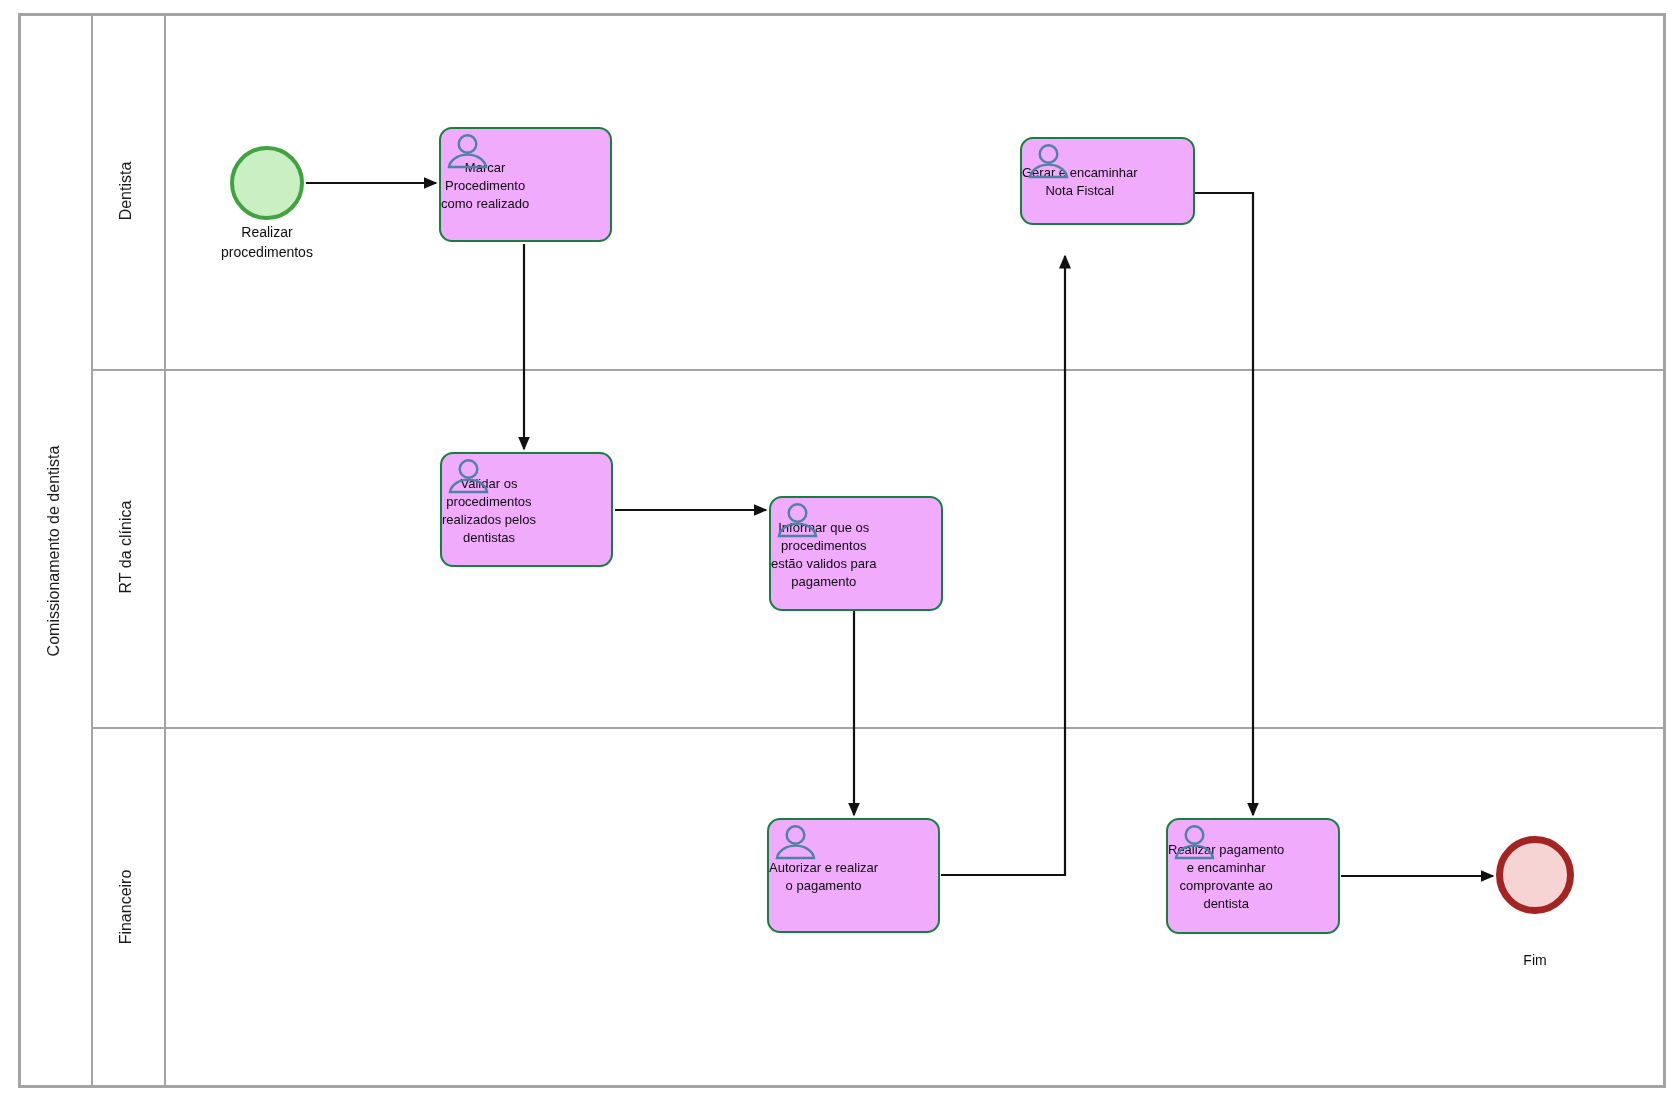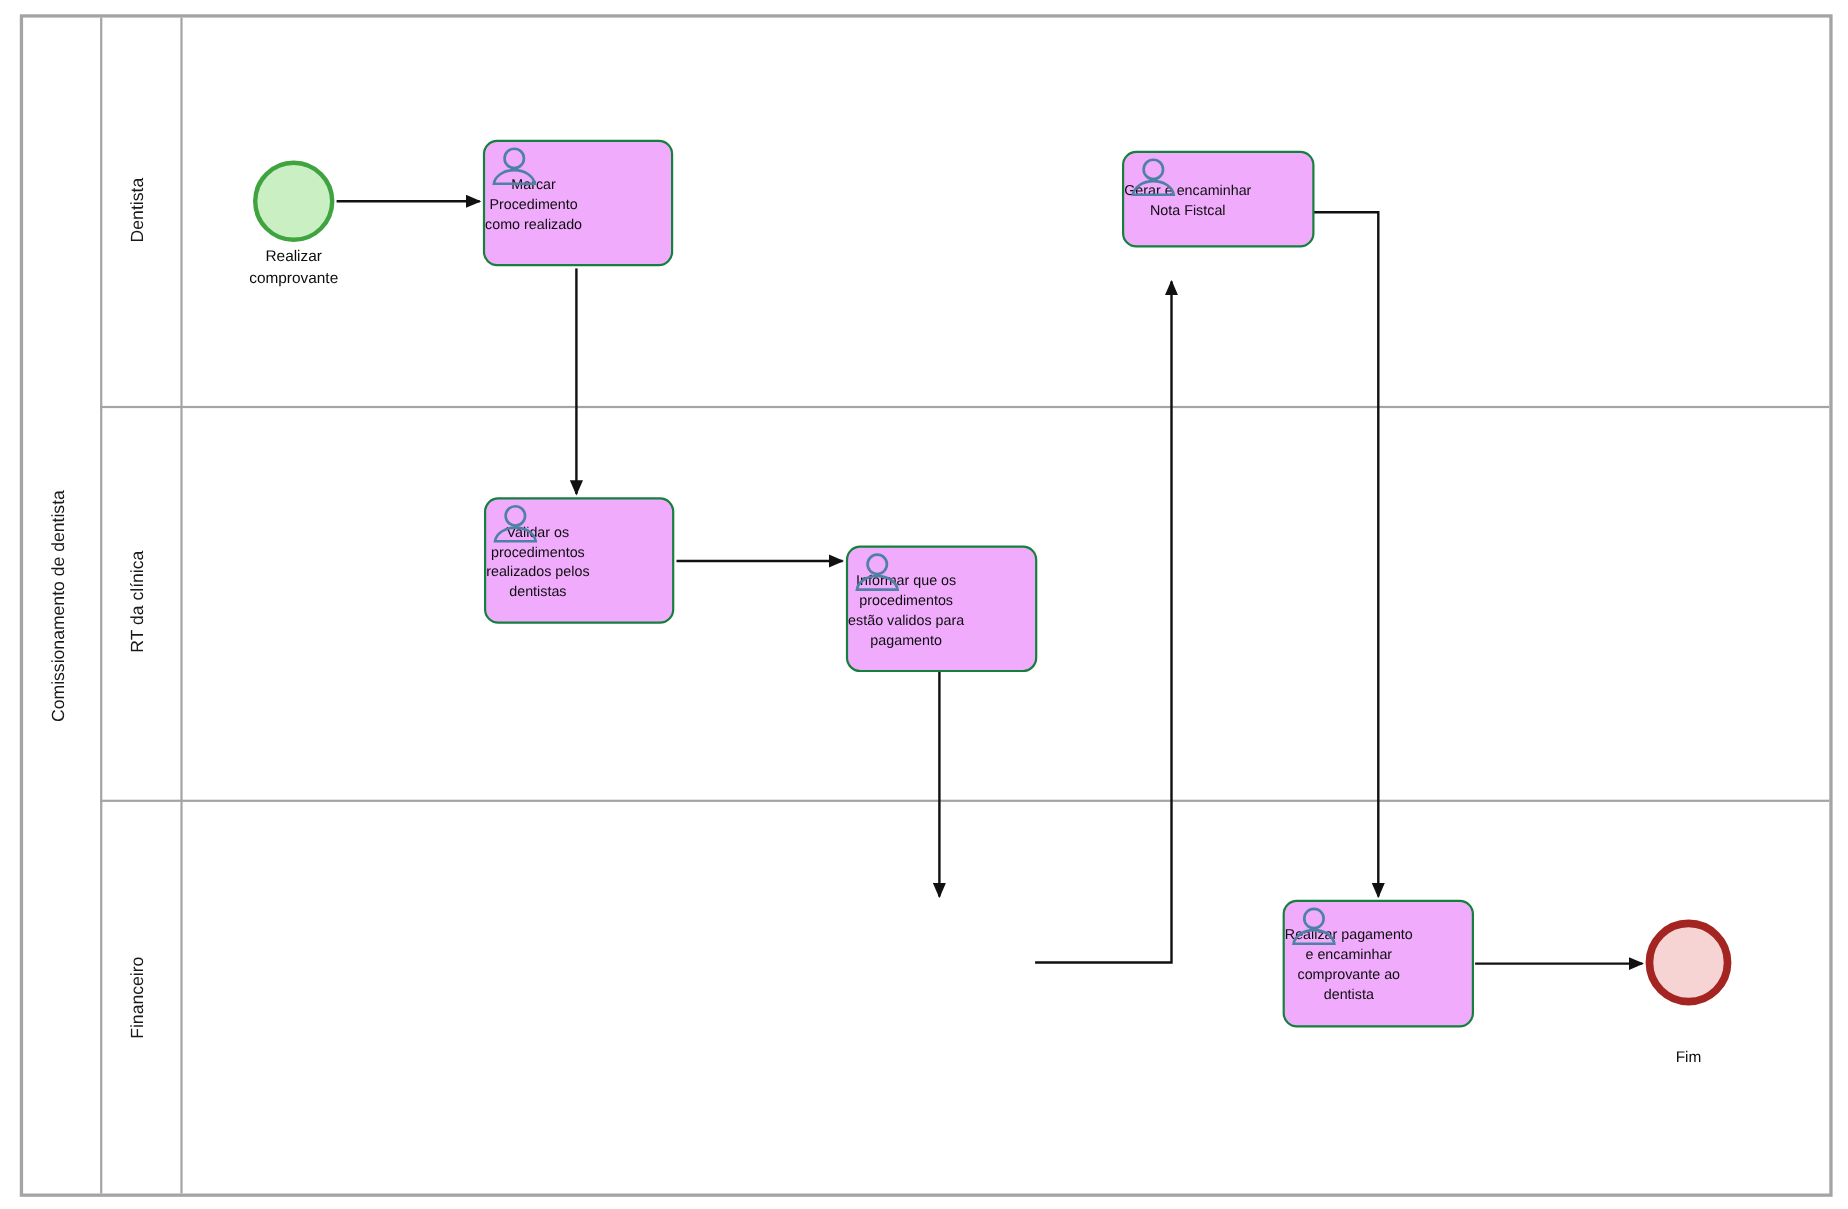--- a/index.html
+++ b/index.html
@@ -66,21 +66,21 @@
       <path d="M615,510 H766" marker-end="url(#arrow)"></path>
       <path d="M854,569 V815" marker-end="url(#arrow)"></path>
       <path d="M941,875 H1065 V256" marker-end="url(#arrow)"></path>
       <path d="M1154,193 H1253 V815" marker-end="url(#arrow)"></path>
       <path d="M1341,876 H1493" marker-end="url(#arrow)"></path>
     </g>
   </svg>
 
   <div class="event event-start"></div>
   <div class="event-label" style="left:177px;top:222px;width:180px;">Realizar
-comprovante</div>
+procedimentos</div>
 
   <div class="task" style="left:439px;top:127px;width:173px;height:115px;">
     <svg class="user-icon" width="44" height="37" viewBox="0 0 44 37">
       <g fill="none" stroke="#4e81a3" stroke-width="2.4">
         <circle cx="21.5" cy="11" r="8.8"></circle>
         <path d="M3,34 a18.6,13.8 0 0 1 37,0 Z"></path>
       </g>
     </svg>
     <div class="task-label">Marcar
 Procedimento
@@ -106,20 +106,30 @@
         <circle cx="21.5" cy="11" r="8.8"></circle>
         <path d="M3,34 a18.6,13.8 0 0 1 37,0 Z"></path>
       </g>
     </svg>
     <div class="task-label">Informar que os
 procedimentos
 estão validos para
 pagamento</div>
   </div>
 
+  <div class="task" style="left:767px;top:818px;width:173px;height:115px;">
+    <svg class="user-icon" width="44" height="37" viewBox="0 0 44 37">
+      <g fill="none" stroke="#4e81a3" stroke-width="2.4">
+        <circle cx="21.5" cy="11" r="8.8"></circle>
+        <path d="M3,34 a18.6,13.8 0 0 1 37,0 Z"></path>
+      </g>
+    </svg>
+    <div class="task-label">Autorizar e realizar
+o pagamento</div>
+  </div>
 
   <div class="task" style="left:1020px;top:137px;width:175px;height:88px;">
     <svg class="user-icon" width="44" height="37" viewBox="0 0 44 37">
       <g fill="none" stroke="#4e81a3" stroke-width="2.4">
         <circle cx="21.5" cy="11" r="8.8"></circle>
         <path d="M3,34 a18.6,13.8 0 0 1 37,0 Z"></path>
       </g>
     </svg>
     <div class="task-label">Gerar e encaminhar
 Nota Fistcal</div>

